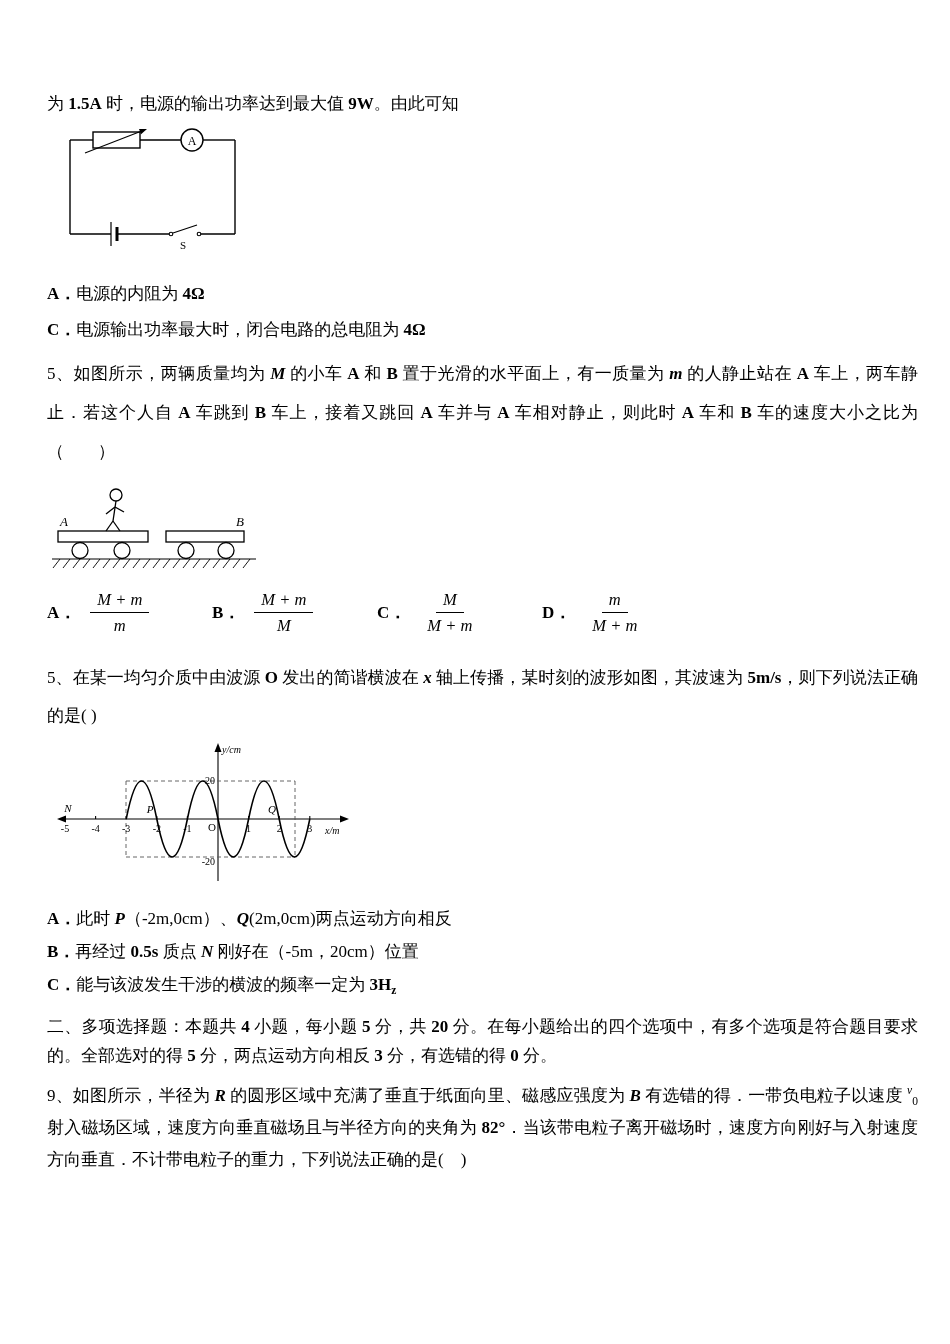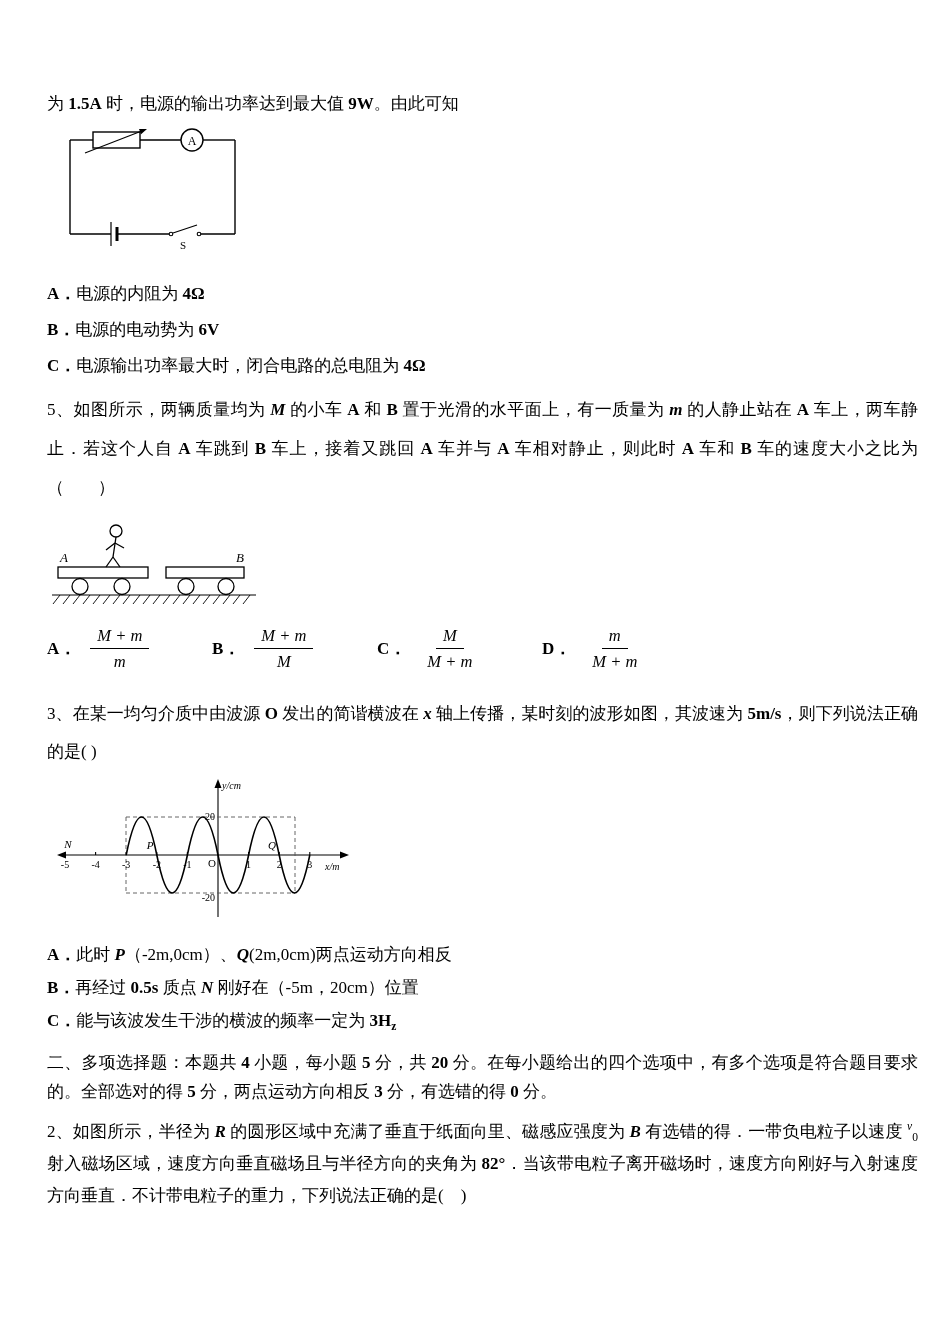--- a/index.html
+++ b/index.html
@@ -75,21 +75,20 @@
     <g>
       <circle cx="106" cy="108" r="1.8" fill="none" stroke="#000" stroke-width="1.1"></circle>
       <line x1="108" y1="107" x2="132" y2="99" stroke="#000" stroke-width="1.3"></line>
       <circle cx="134" cy="108" r="1.8" fill="none" stroke="#000" stroke-width="1.1"></circle>
       <text x="118" y="123" font-size="11" text-anchor="middle">S</text>
     </g>
   </svg>
 
   <div class="opts q4opts">
     <p><span class="b">A．</span><span>电源的内阻为 </span><span class="b">4Ω</span></p>
-    <p><span class="b">B．</span><span>电源的电动势为 </span><span class="b">6V</span></p>
     <p><span class="b">C．</span><span>电源输出功率最大时，闭合电路的总电阻为 </span><span class="b">4Ω</span></p>
   </div>
 
   <p class="para q5text"><span>5、如图所示，两辆质量均为 </span><span class="b i">M</span><span> 的小车 </span><span class="b">A</span><span> 和 </span><span class="b">B</span><span> 置于光滑的水平面上，有一质量为 </span><span class="b i">m</span><span> 的人静止站在 </span><span class="b">A</span><span> 车上，两车静止．若这个人自 </span><span class="b">A</span><span> 车跳到 </span><span class="b">B</span><span> 车上，接着又跳回 </span><span class="b">A</span><span> 车并与 </span><span class="b">A</span><span> 车相对静止，则此时 </span><span class="b">A</span><span> 车和 </span><span class="b">B</span><span> 车的速度大小之比为（　　）</span></p>
 
   <svg class="carts-svg" width="210" height="92" viewBox="0 0 210 92">
     <g stroke="#000" stroke-width="1.2" fill="none">
       <line x1="2" y1="80" x2="206" y2="80"></line>
       <path stroke-width="0.9" d="M10 80 l-7 9 M20 80 l-7 9 M30 80 l-7 9 M40 80 l-7 9 M50 80 l-7 9 M60 80 l-7 9 M70 80 l-7 9 M80 80 l-7 9 M90 80 l-7 9 M100 80 l-7 9 M110 80 l-7 9 M120 80 l-7 9 M130 80 l-7 9 M140 80 l-7 9 M150 80 l-7 9 M160 80 l-7 9 M170 80 l-7 9 M180 80 l-7 9 M190 80 l-7 9 M200 80 l-7 9"></path>
     </g>
@@ -139,21 +138,21 @@
     </div>
     <div class="frac-opt">
       <span class="opt-label">D．</span>
       <span class="frac">
         <span class="num">m</span>
         <span class="den">M + m</span>
       </span>
     </div>
   </div>
 
-  <p class="para q6text"><span>3、在某一均匀介质中由波源 </span><span class="b">O</span><span> 发出的简谐横波在 </span><span class="b i">x</span><span> 轴上传播，某时刻的波形如图，其波速为 </span><span class="b">5m/s</span><span>，则下列说法正确的是( )</span></p>
+  <p class="para q6text"><span>5、在某一均匀介质中由波源 </span><span class="b">O</span><span> 发出的简谐横波在 </span><span class="b i">x</span><span> 轴上传播，某时刻的波形如图，其波速为 </span><span class="b">5m/s</span><span>，则下列说法正确的是( )</span></p>
 
   <svg class="wave-svg" width="300" height="148" viewBox="0 0 300 148">
     <g stroke="#000" stroke-width="1.1" fill="none">
       <line x1="6" y1="80" x2="288" y2="80"></line>
       <line x1="163" y1="10" x2="163" y2="142"></line>
       <line x1="10" y1="77" x2="10" y2="80"></line>
       <line x1="40.6" y1="77" x2="40.6" y2="80"></line>
       <line x1="71.2" y1="77" x2="71.2" y2="80"></line>
       <line x1="101.8" y1="77" x2="101.8" y2="80"></line>
       <line x1="132.4" y1="77" x2="132.4" y2="80"></line>
@@ -192,15 +191,15 @@
   </svg>
 
   <div class="opts q6opts">
     <p><span class="b">A．</span><span>此时 </span><span class="b i">P</span><span>（-2m,0cm）、</span><span class="b i">Q</span><span>(2m,0cm)两点运动方向相反</span></p>
     <p><span class="b">B．</span><span>再经过 </span><span class="b">0.5s</span><span> 质点 </span><span class="b i">N</span><span> 刚好在（-5m，20cm）位置</span></p>
     <p><span class="b">C．</span><span>能与该波发生干涉的横波的频率一定为 </span><span class="b">3H</span><sub class="b">z</sub></p>
   </div>
 
   <p class="para sec2"><span>二、多项选择题：本题共 </span><span class="b">4</span><span> 小题，每小题 </span><span class="b">5</span><span> 分，共 </span><span class="b">20</span><span> 分。在每小题给出的四个选项中，有多个选项是符合题目要求的。全部选对的得 </span><span class="b">5</span><span> 分，两点运动方向相反 </span><span class="b">3</span><span> 分，有选错的得 </span><span class="b">0</span><span> 分。</span></p>
 
-  <p class="para q7text"><span>2、如图所示，半径为 </span><span class="b i">R</span><span> 的圆形区域中充满了垂直于纸面向里、磁感应强度为 </span><span class="b i">B</span><span> 有选错的得．一带负电粒子以速度 </span><sup class="i">v</sup><sub>0</sub><span> 射入磁场区域，速度方向垂直磁场且与半径方向的夹角为 </span><span class="b">82°</span><span>．当该带电粒子离开磁场时，速度方向刚好与入射速度方向垂直．不计带电粒子的重力，下列说法正确的是(　)</span></p>
+  <p class="para q7text"><span>9、如图所示，半径为 </span><span class="b i">R</span><span> 的圆形区域中充满了垂直于纸面向里、磁感应强度为 </span><span class="b i">B</span><span> 有选错的得．一带负电粒子以速度 </span><sup class="i">v</sup><sub>0</sub><span> 射入磁场区域，速度方向垂直磁场且与半径方向的夹角为 </span><span class="b">82°</span><span>．当该带电粒子离开磁场时，速度方向刚好与入射速度方向垂直．不计带电粒子的重力，下列说法正确的是(　)</span></p>
 
 </div>
 
 </body></html>

